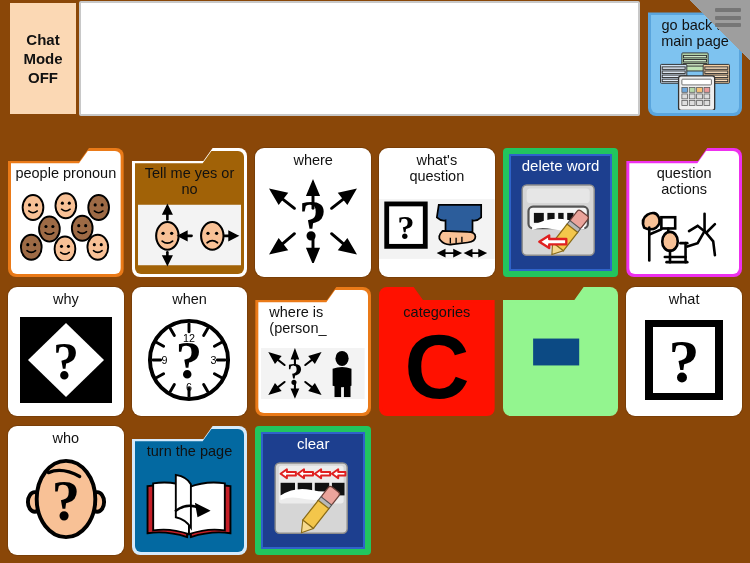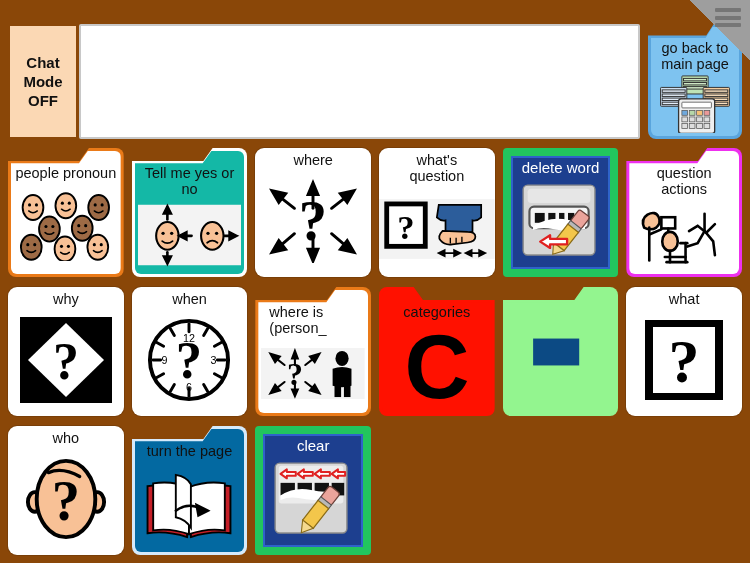--- a/index.html
+++ b/index.html
@@ -17,21 +17,21 @@
     z-index: 40; pointer-events: none;
   }
   .hamburger {
     position: absolute; top: 8px; right: 9px; width: 26px; height: 19px;
     display: flex; flex-direction: column; justify-content: space-between; z-index: 50;
   }
   .hamburger i { display: block; height: 4px; background: #767676; border-radius: 1px; }
 
   
   .topbar {
-    position: absolute; left: 8px; top: 24px; right: 8px; height: 115px;
+    position: absolute; left: 8px; top: 1px; right: 8px; height: 115px;
     display: flex; align-items: stretch; gap: 0;
   }
   .chat-mode {
     width: 68px; flex: 0 0 68px; background: #fbd8b4;
     border: 2px solid #8a4708; border-right: none;
     display: flex; flex-direction: column; align-items: center; justify-content: center;
     font-size: 15px; font-weight: bold; color: #111; line-height: 1.28; text-align: center;
   }
   .msg-window {
     flex: 1 1 auto; background: #ffffff; border: 2px solid #c8c8c8;
@@ -95,21 +95,21 @@
   .folder-inner.lbl-left .label { text-align: left; padding-left: 8px; }
   .folder-inner .art {
     flex: 1 1 auto; width: 100%; display: flex;
     align-items: center; justify-content: center; overflow: hidden; padding-top: 1px;
   }
 
   
   .bluebtn {
     position: absolute; inset: 0; border-radius: 4px;
     background: #1d3f8f;
-    border: 8px solid #22c55e;
+    border: 6px solid #22c55e;
     box-shadow: inset 0 0 0 2px #2f63c9;
     display: flex; flex-direction: column; align-items: center;
     padding: 4px 5px 6px; overflow: hidden;
   }
   .bluebtn .label {
     font-size: 15px; color: #ffffff; text-align: center; line-height: 1.1;
     flex: 0 0 auto;
   }
   .bluebtn .art { flex: 1 1 auto; width: 100%; display: flex;
     align-items: center; justify-content: center; padding-top: 2px; }
@@ -276,21 +276,21 @@
             </g>
           </svg>
         </div>
       </div>
     </div>
   </div>
 
   <div class="cell">
     <div class="folder-wrap">
       <div class="folder-bg" style="background:#ffffff"></div>
-      <div class="folder-inner" style="background:#14b8a6">
+      <div class="folder-inner" style="background:#a16207">
         <div class="label">Tell me yes or no</div>
         <div class="art">
           <svg viewBox="0 0 120 70" width="110" height="64" aria-hidden="true">
             <rect x="0" y="0" width="120" height="70" fill="#f3f3f3"></rect>
             <g stroke="#000" stroke-width="2.4" fill="#f8c196">
               <ellipse cx="34" cy="36" rx="13" ry="16"></ellipse>
               <ellipse cx="86" cy="36" rx="13" ry="16"></ellipse>
             </g>
             <g fill="#000">
               <circle cx="29" cy="33" r="1.9"></circle>

